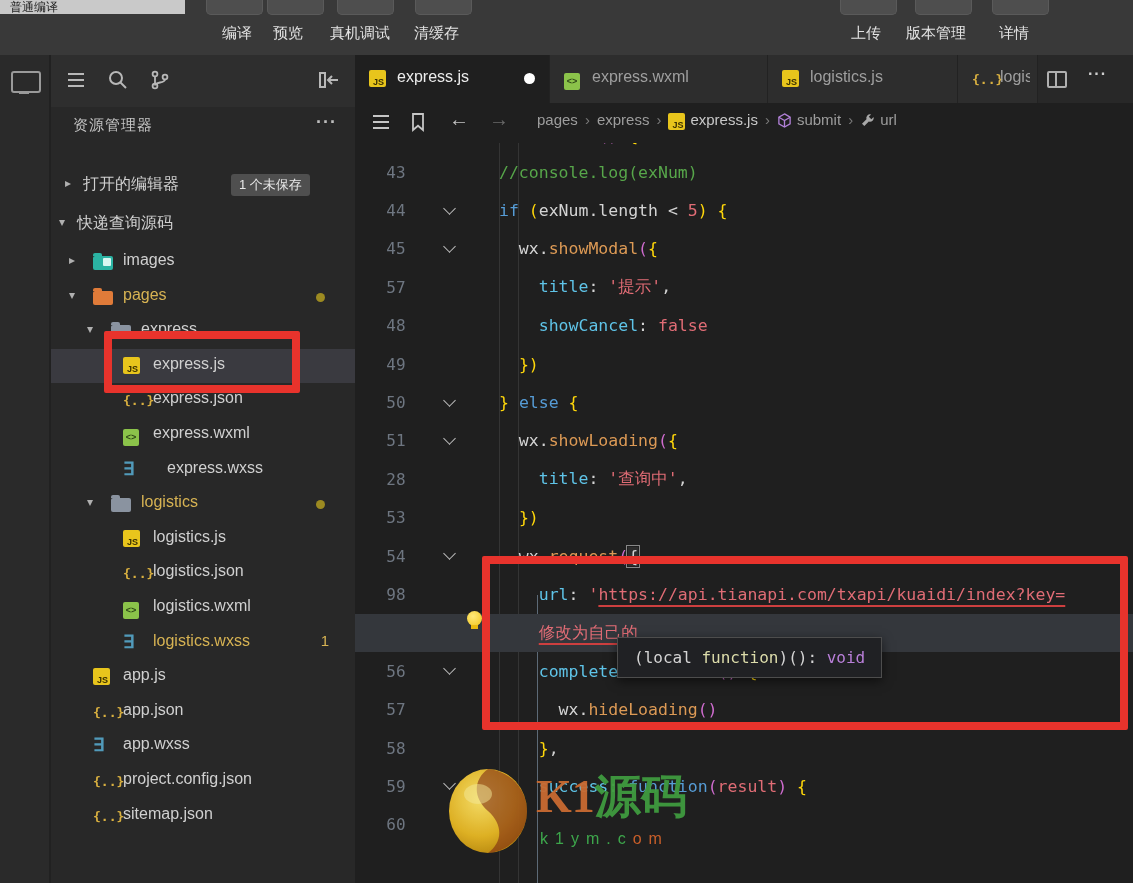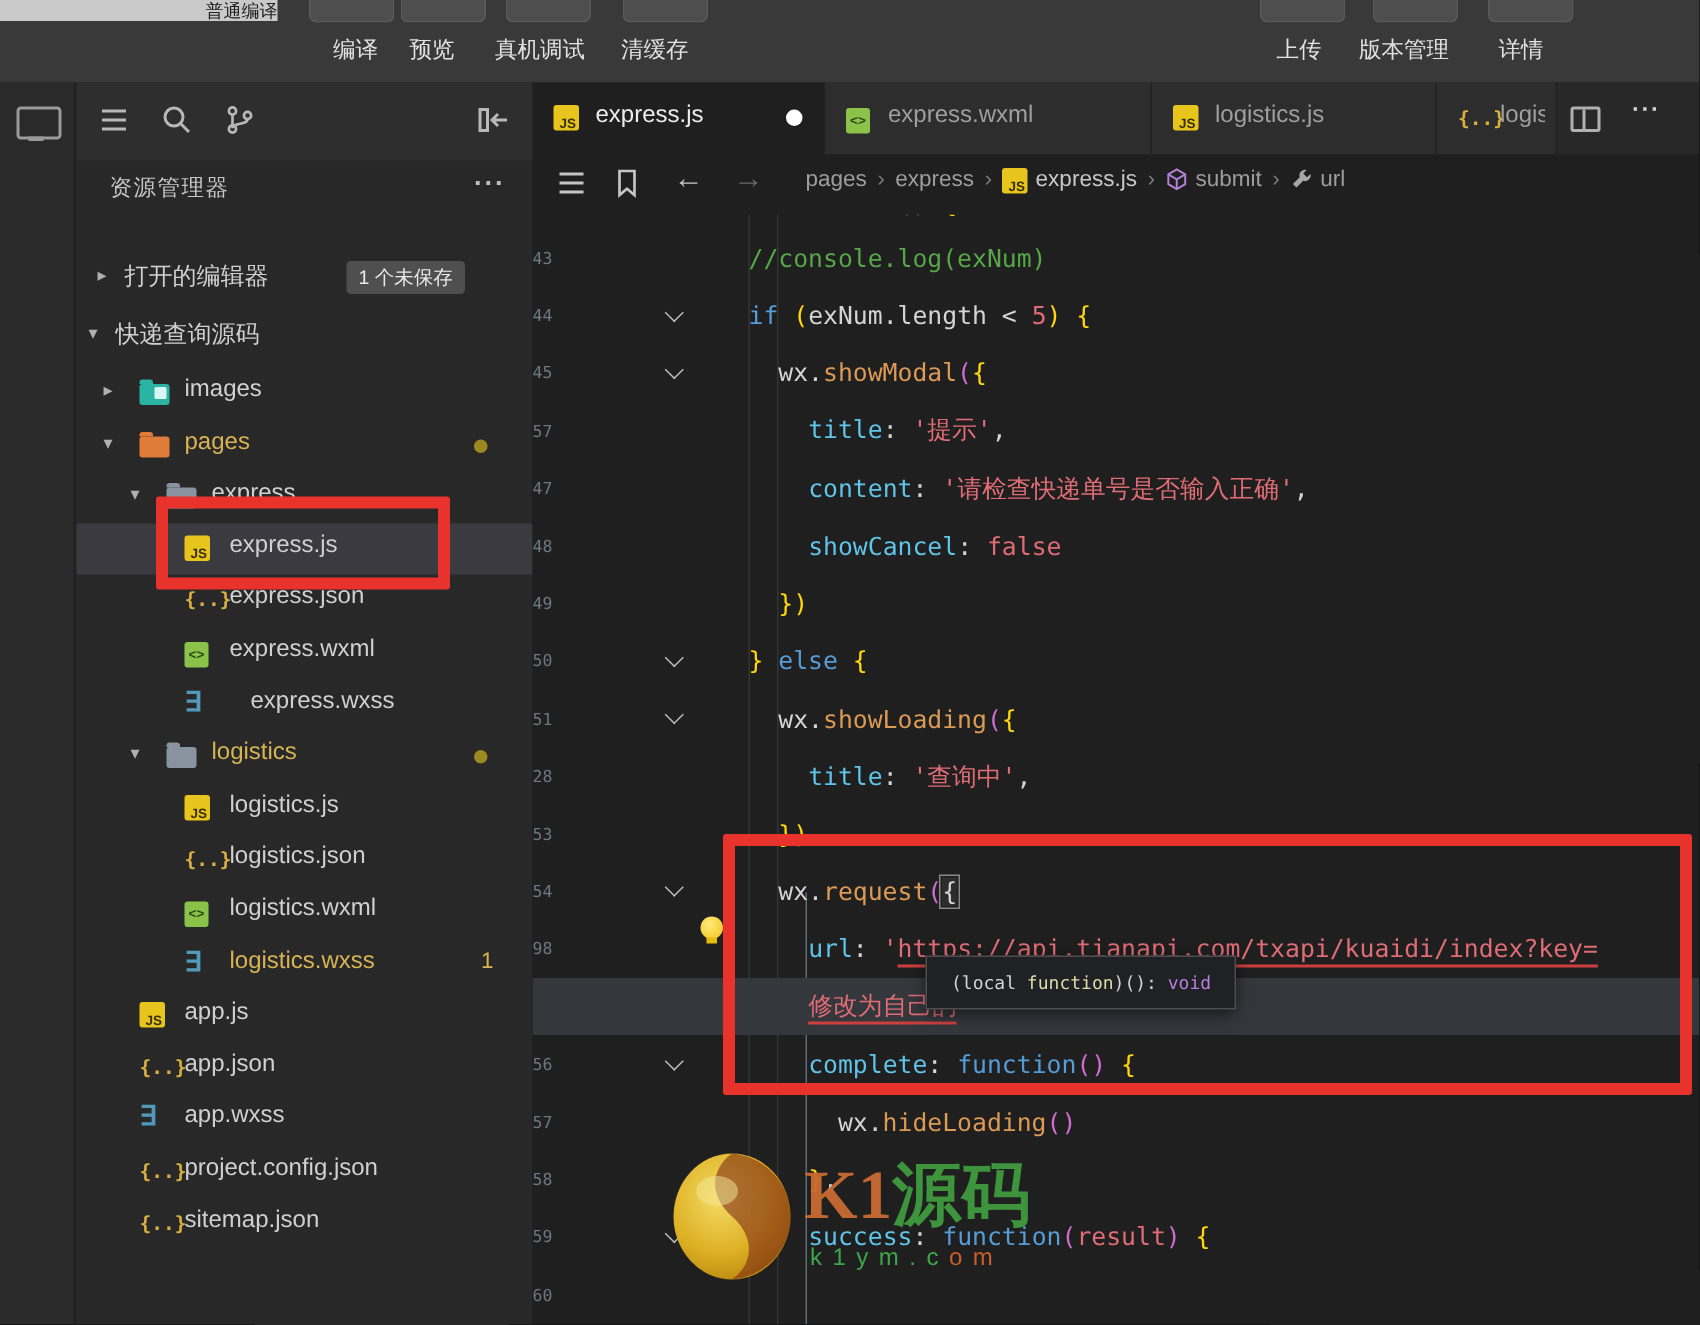--- a/index.html
+++ b/index.html
@@ -1,20 +1,20 @@
 <!DOCTYPE html>
 <html><head>
 <meta charset="utf-8">
 <style>
   html,body{margin:0;padding:0;background:#111;}
   #screen{position:relative;width:1133px;height:883px;overflow:hidden;
     background:#1e1e1e;font-family:"Liberation Sans",sans-serif;
     -webkit-font-smoothing:antialiased;}
   
-  #topbar{position:absolute;left:0;top:0;width:1133px;height:55px;background:#393939;border-bottom:1px solid #222;text-align:right;}
+  #topbar{position:absolute;left:0;top:0;width:1133px;height:55px;background:#393939;border-bottom:1px solid #222;}
   #compile-mode{position:absolute;left:0;top:0;width:185px;height:14px;background:#c9c9c9;color:#222;
     font-size:12px;line-height:14px;padding-left:10px;overflow:hidden;box-sizing:border-box;}
   .pbtn{position:absolute;top:0;height:15px;width:57px;background:#4e4e4e;border-radius:0 0 5px 5px;border:1px solid #5a5a5a;border-top:none;box-sizing:border-box;}
   .toplabel{position:absolute;top:24px;color:#e2e2e2;font-size:15px;white-space:nowrap;}
   
   #activitybar{position:absolute;left:0;top:55px;width:51px;height:828px;background:#2a2a2a;border-right:2px solid #212121;box-sizing:border-box;}
   .monitor{position:absolute;left:11px;top:16px;width:26px;height:18px;border:2px solid #9a9a9a;border-radius:3px;}
   .monitor:after{content:"";position:absolute;left:6px;top:18px;width:10px;height:3px;background:#9a9a9a;}
   
   #sidebar{position:absolute;left:51px;top:55px;width:304px;height:828px;background:#282828;}
@@ -61,37 +61,37 @@
   #crumbs{position:absolute;left:182px;top:8px;font-size:15px;color:#9d9d9d;white-space:nowrap;}
   #crumbs .sep{margin:0 7px;color:#7a7a7a;}
   #crumbs .c-icon{display:inline-block;vertical-align:-3px;margin-right:5px;}
   #crumbs .cur{color:#c8c8c8;}
   
   #codearea{position:absolute;left:355px;top:143px;width:778px;height:740px;background:#1f1f1f;overflow:hidden;
     font-family:"DejaVu Sans Mono",monospace;font-size:16.5px;}
   .guide{position:absolute;width:1px;background:#343434;top:0;bottom:0;}
   #guide-active{position:absolute;width:1px;background:#5d6a77;}
   .cl{position:relative;height:38.4px;display:flex;align-items:center;}
-  .cl .num{width:82px;text-align:left;color:#6e7681;font-size:11px;flex:none;}
+  .cl .num{width:82px;text-align:center;color:#6e7681;font-size:16px;flex:none;}
   .cl .fold{width:26px;flex:none;position:relative;}
   .chev{position:absolute;left:8px;top:-7px;width:8px;height:8px;border-right:1.8px solid #bdbdbd;border-bottom:1.8px solid #bdbdbd;transform:rotate(45deg);}
   .cl .src{white-space:pre;padding-left:36px;}
   .cl.hl{background:#34373c;}
   #partial{height:10px;overflow:hidden;}
   #partial .inner{position:relative;top:-27px;}
   
   .t-cmt{color:#57a64a;} .t-kw{color:#569cd6;} .t-prop{color:#5fc4e8;}
   .t-str{color:#e06c75;} .t-meth{color:#dd9a55;} .t-id{color:#d4d4d4;}
   .t-br{color:#ffd70a;} .t-pr{color:#cf6ccf;} .t-num{color:#e06c75;}
   .t-lnk{color:#e06c75;text-decoration:underline;text-decoration-color:#cd3f3f;text-decoration-thickness:2px;text-underline-offset:5px;}
   .t-bm{color:#d4d4d4;outline:1px solid #888;outline-offset:1px;background:rgba(110,110,110,.18);}
   
   .redbox{position:absolute;border:8px solid #e8332c;z-index:6;border-radius:2px;}
   #tooltip{position:absolute;left:617px;top:637px;z-index:7;background:#202124;border:1px solid #4d4d4d;
-    padding:10px 16px;font-family:"DejaVu Sans Mono",monospace;font-size:12px;color:#d4d4d4;
+    padding:10px 16px;font-family:"DejaVu Sans Mono",monospace;font-size:16px;color:#d4d4d4;
     box-shadow:0 3px 10px rgba(0,0,0,.55);white-space:nowrap;}
   #tooltip .fy{color:#dcdcaa;} #tooltip .vp{color:#b97fd9;}
   #bulb{position:absolute;left:467px;top:611px;width:15px;height:15px;border-radius:50%;
     background:radial-gradient(circle at 40% 35%,#ffe97a,#f0c419);z-index:7;}
   #bulb:after{content:"";position:absolute;left:4px;top:14px;width:7px;height:4px;background:#e8b90f;}
   #watermark{position:absolute;left:448px;top:760px;z-index:5;opacity:.95;}
   #wm-logo{position:absolute;left:0;top:8px;}
   #wm-title{position:absolute;left:88px;top:6px;font-size:46px;font-weight:bold;white-space:nowrap;font-family:"Liberation Serif",serif;}
   #wm-title .k{color:#c96a31;} #wm-title .g{color:#3f9b3f;}
   #wm-site{position:absolute;left:92px;top:70px;font-size:16px;letter-spacing:7px;white-space:nowrap;}
@@ -331,25 +331,20 @@
             <span class="chev"></span>
           </span>
           <span class="src"><span class="t-id">  wx.</span><span class="t-meth">showModal</span><span class="t-pr">(</span><span class="t-br">{</span></span>
         </div>
         <div class="cl">
           <span class="num">57</span>
           <span class="fold"></span>
           <span class="src"><span class="t-id">    </span><span class="t-prop">title</span><span class="t-id">: </span><span class="t-str">'提示'</span><span class="t-id">,</span></span>
         </div>
         <div class="cl">
-          <span class="num">47</span>
-          <span class="fold"></span>
-          <span class="src"><span class="t-id">    </span><span class="t-prop">content</span><span class="t-id">: </span><span class="t-str">'请检查快递单号是否输入正确'</span><span class="t-id">,</span></span>
-        </div>
-        <div class="cl">
           <span class="num">48</span>
           <span class="fold"></span>
           <span class="src"><span class="t-id">    </span><span class="t-prop">showCancel</span><span class="t-id">: </span><span class="t-num">false</span></span>
         </div>
         <div class="cl">
           <span class="num">49</span>
           <span class="fold"></span>
           <span class="src"><span class="t-id">  </span><span class="t-br">})</span></span>
         </div>
         <div class="cl">

